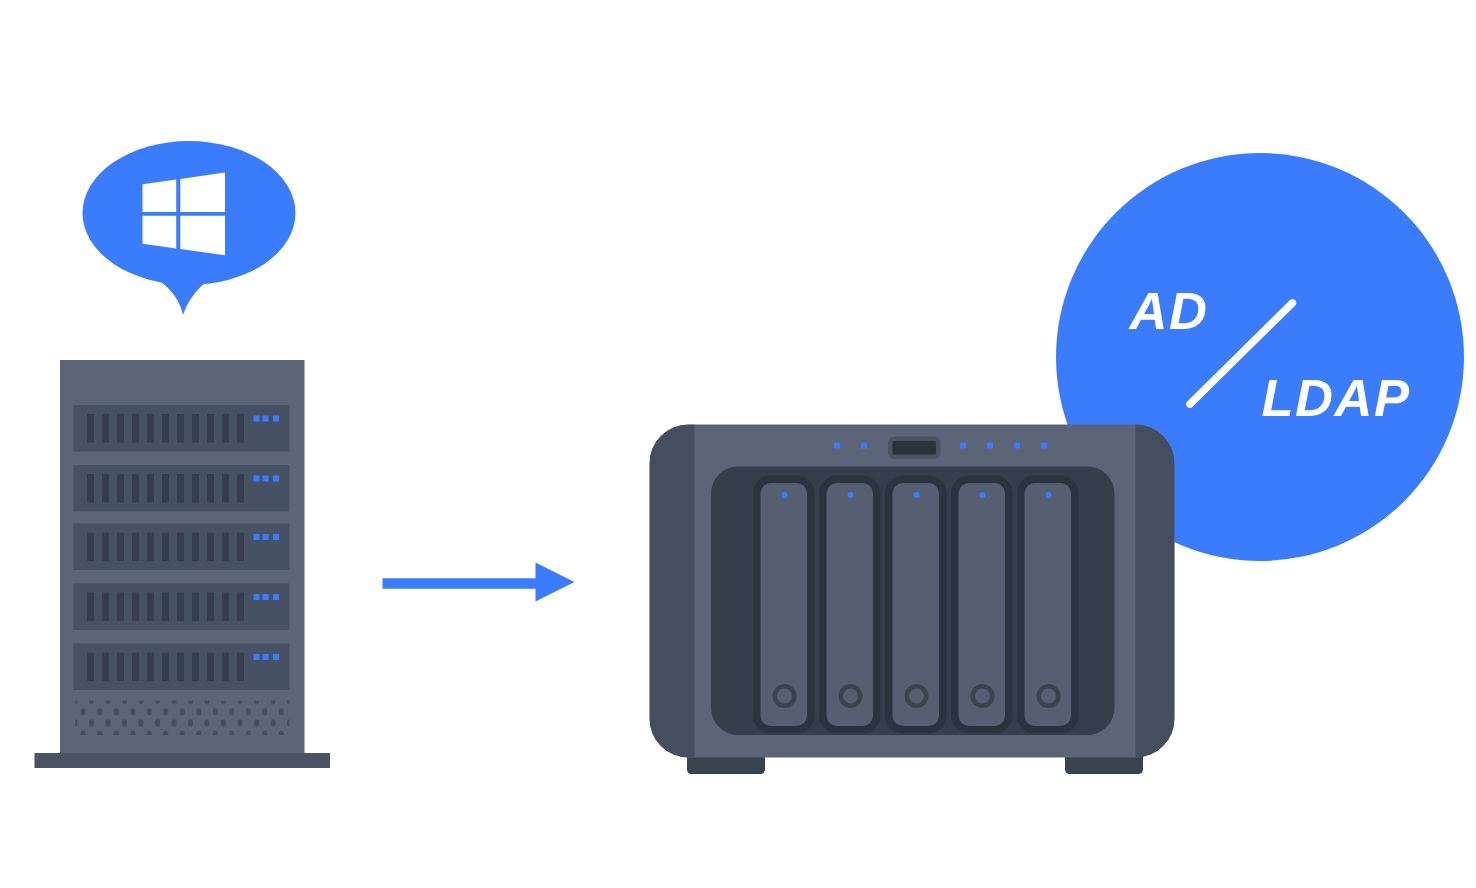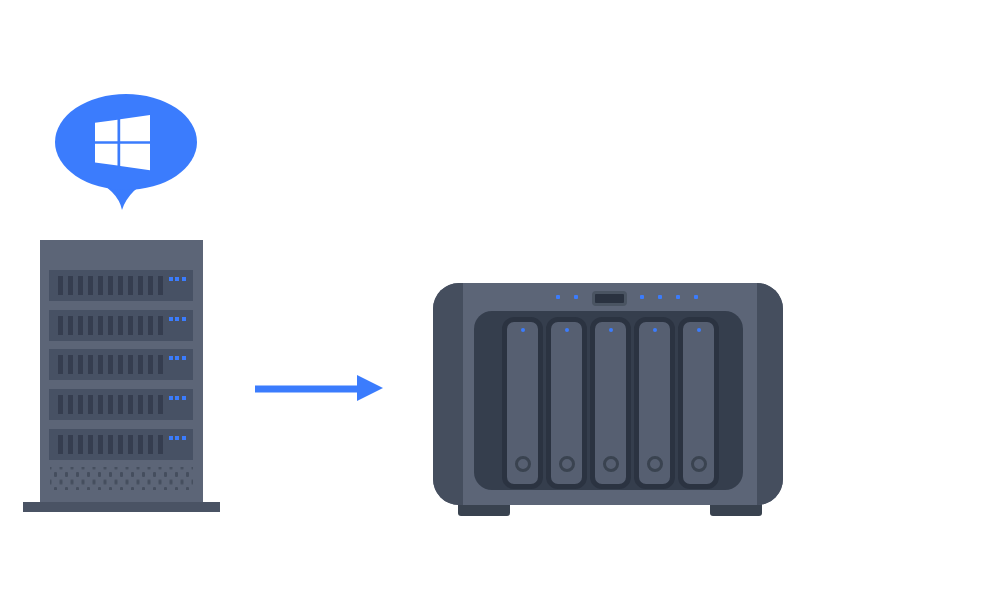--- a/index.html
+++ b/index.html
@@ -148,20 +148,25 @@
       </div>
     <div class="rack-vents"></div>
   </div>
   <div class="abs rack-base"></div>
 
   <svg class="abs arrow-svg" width="140" height="38" viewBox="0 0 140 38">
     <rect class="arrow-fill" x="5" y="15.5" width="104" height="7"></rect>
     <polygon class="arrow-fill" points="107,5 107,31 133,18"></polygon>
   </svg>
 
+  <div class="abs badge-circle">
+    <span class="badge-label badge-label-top">AD</span>
+    <div class="badge-slash"></div>
+    <span class="badge-label badge-label-bottom">LDAP</span>
+  </div>
 
   <div class="abs nas-foot nas-foot-left"></div>
   <div class="abs nas-foot nas-foot-right"></div>
 
   <div class="abs nas">
     <div class="nas-band nas-band-left"></div>
     <div class="nas-band nas-band-right"></div>
     <div id="nas-leds-left" class="nas-led-group nas-led-group-left">
         <div class="nas-led"></div>
         <div class="nas-led"></div>

